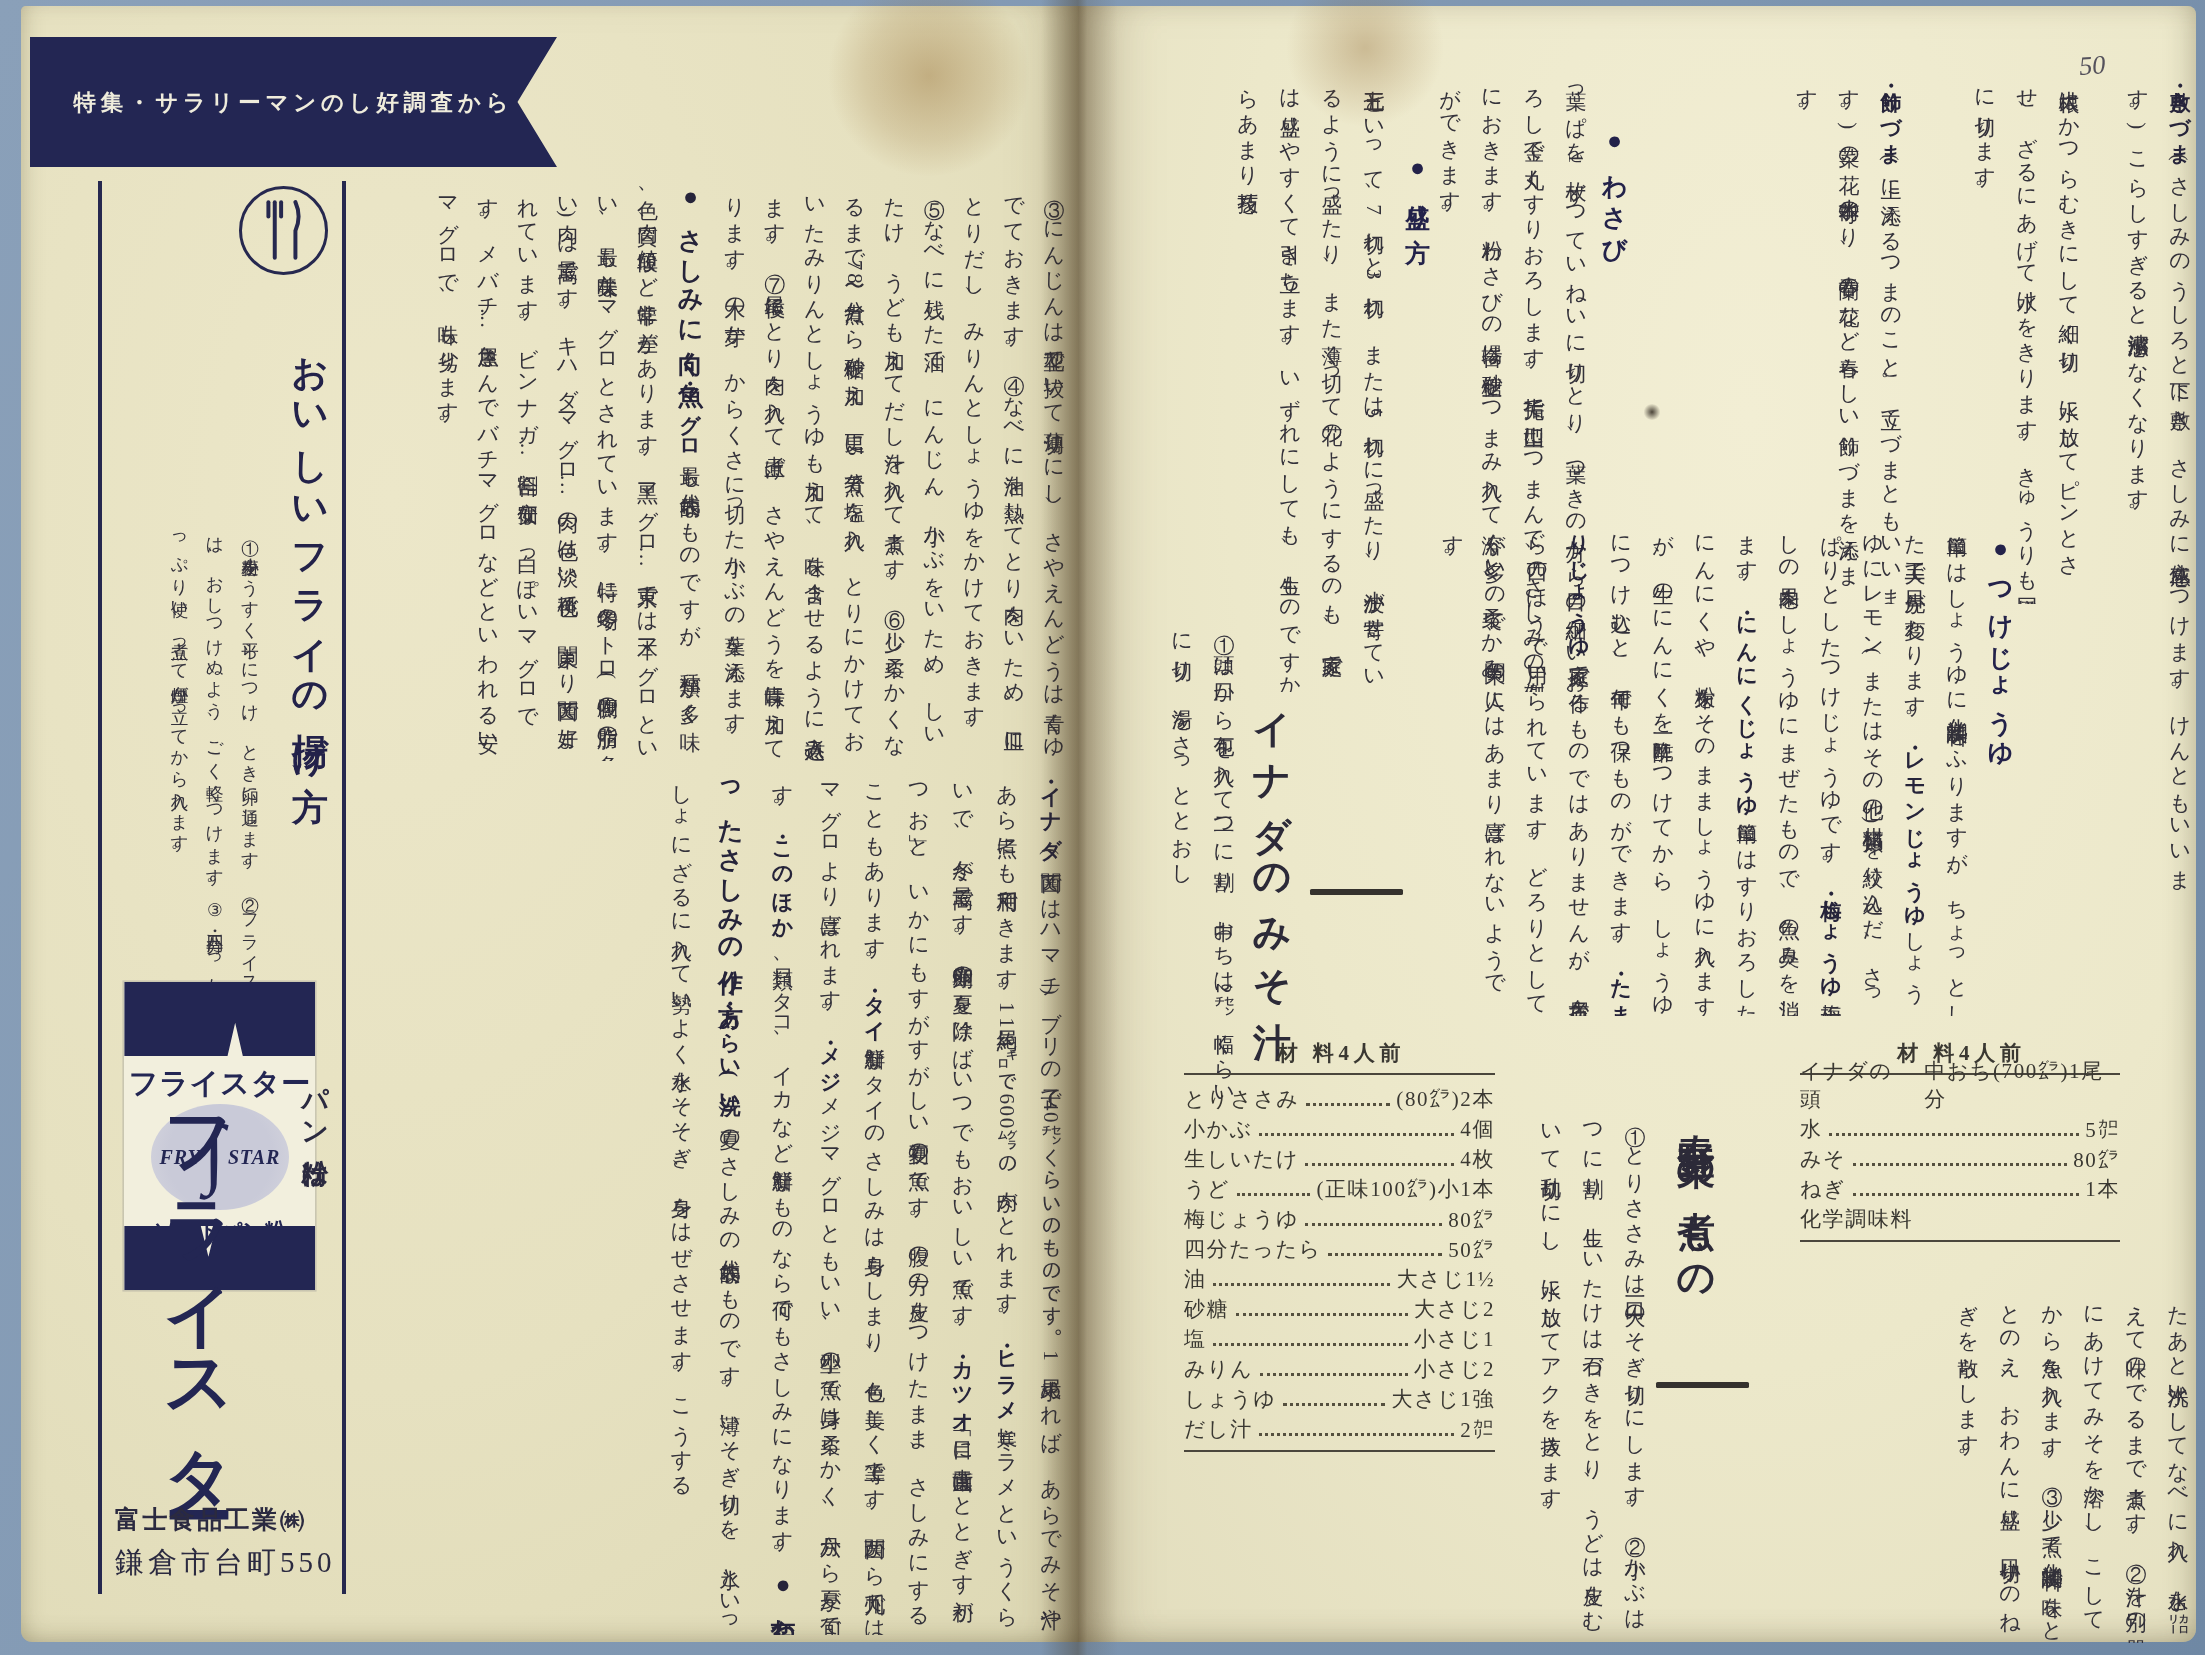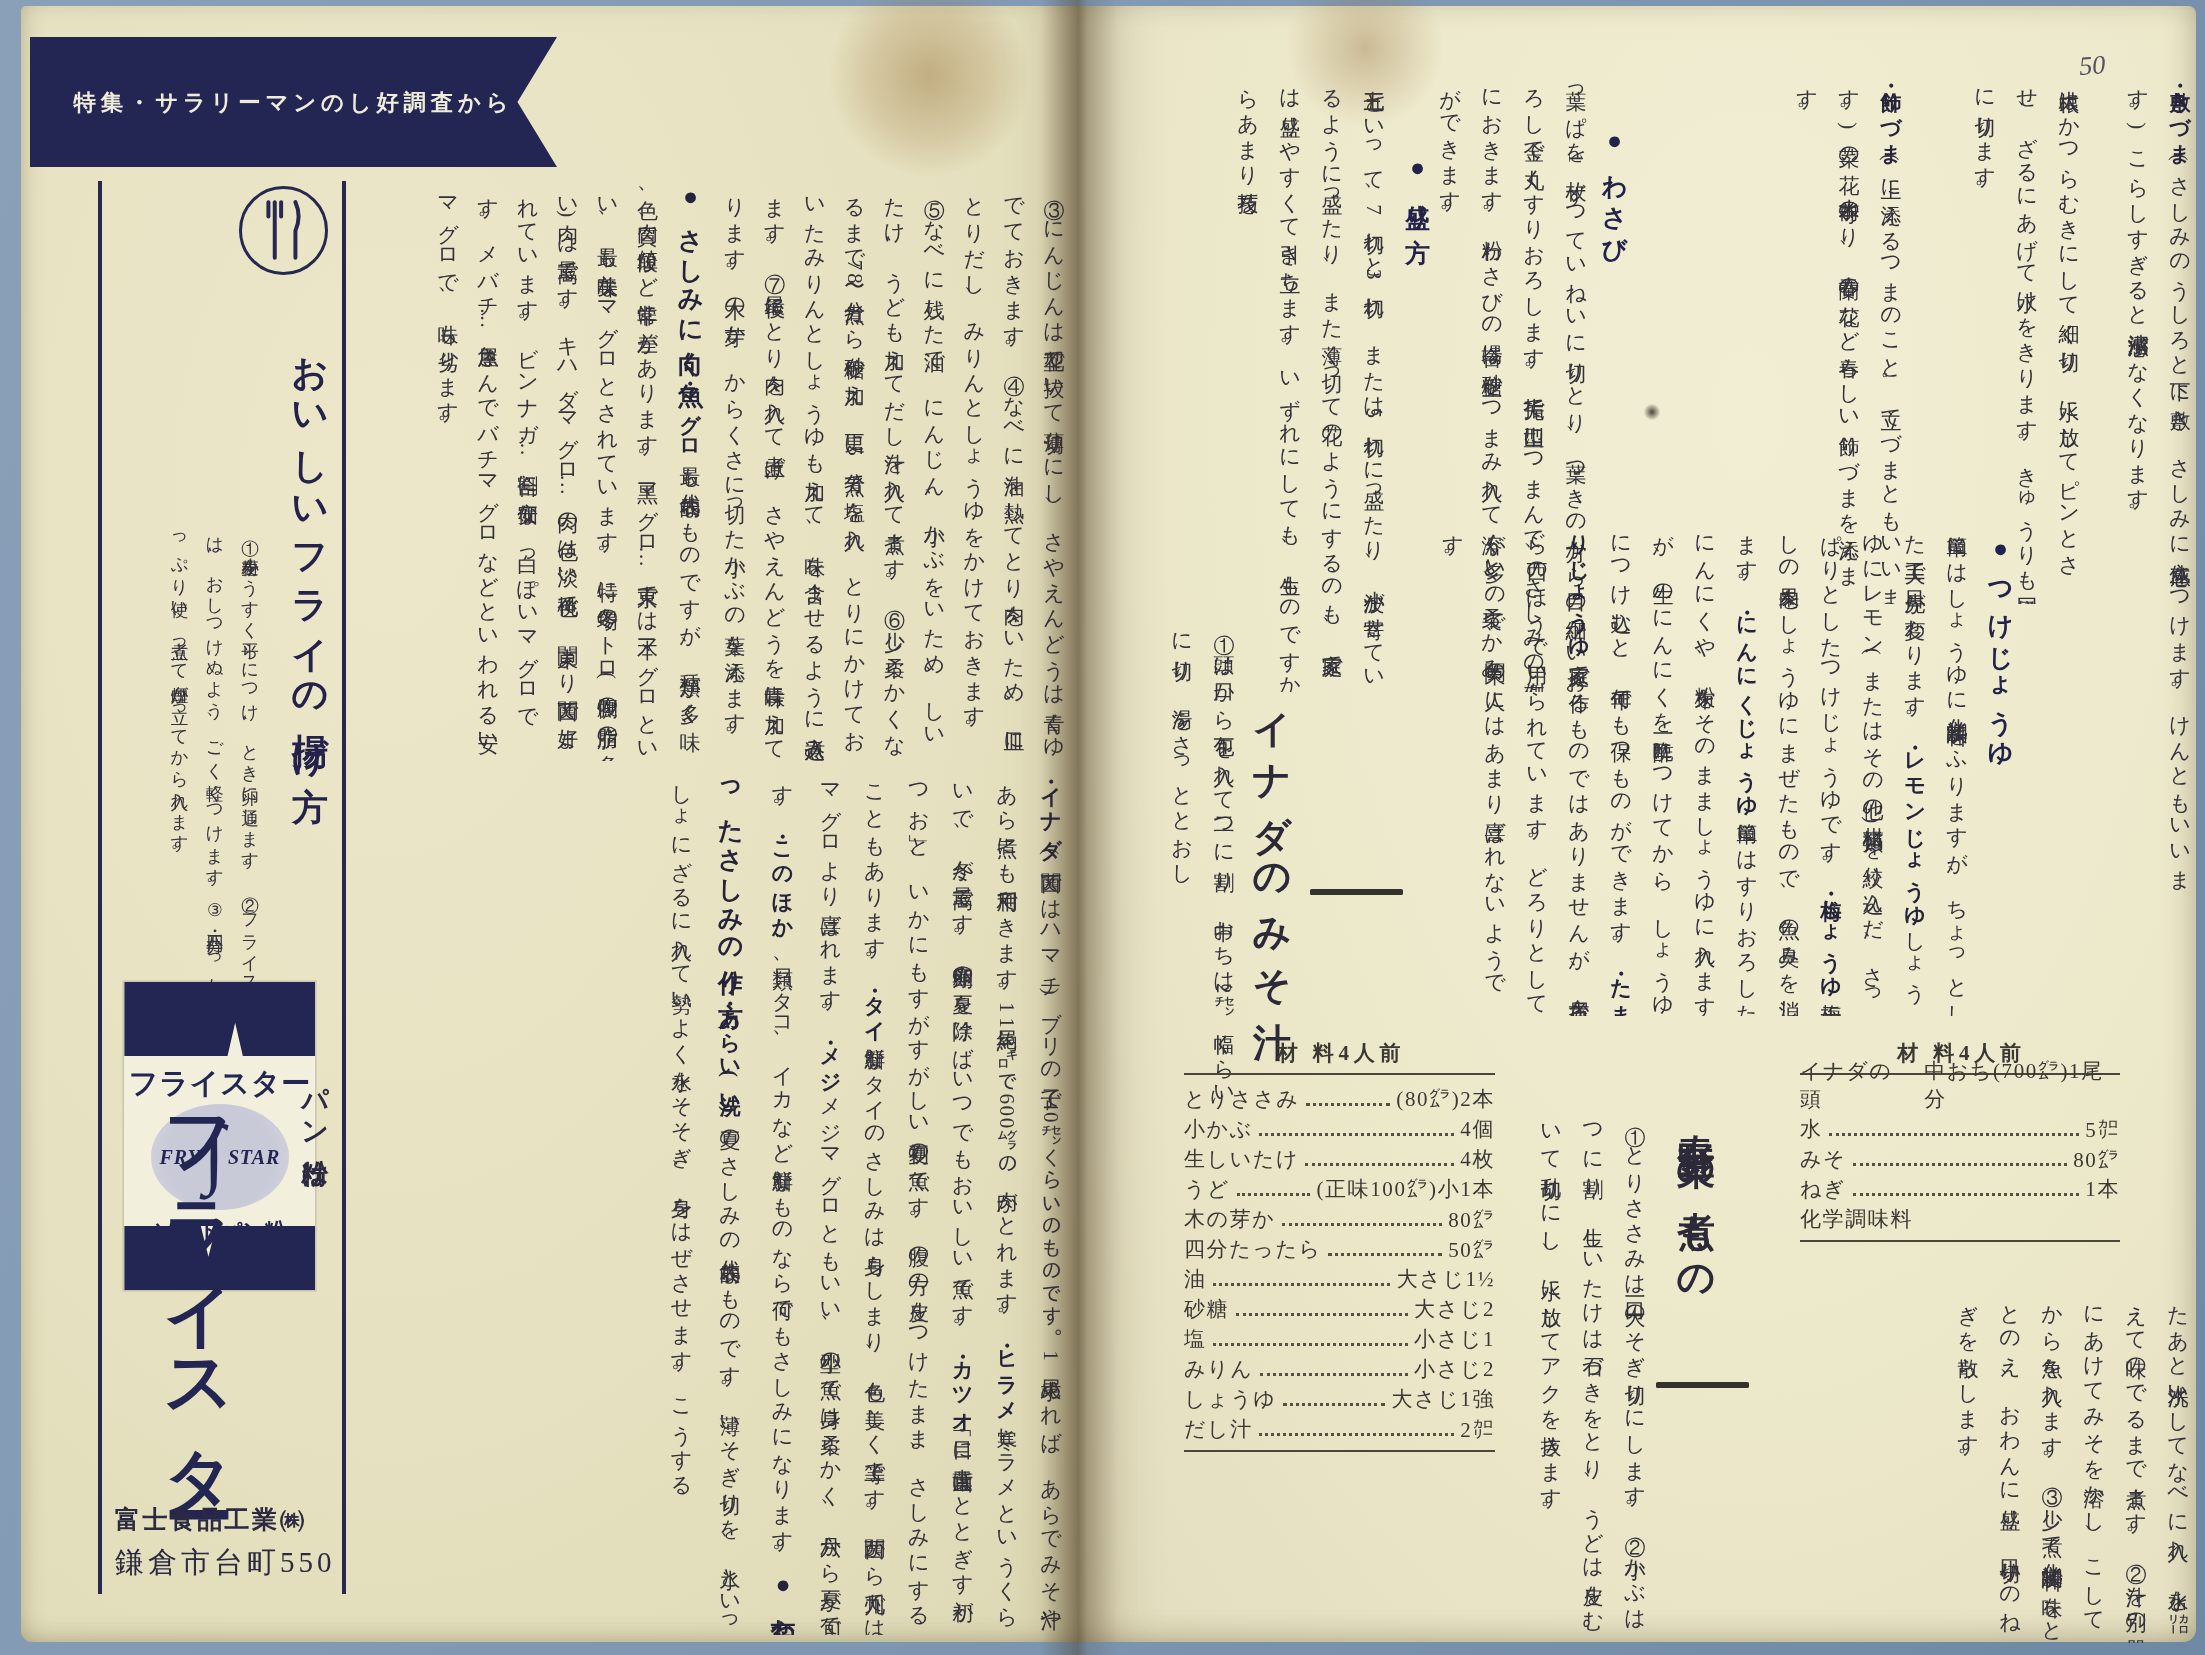--- a/index.html
+++ b/index.html
@@ -233,21 +233,21 @@
       <span>生しいたけ</span>
       <span class="lead"></span>
       <span>4枚</span>
     </div>
   <div class="trow">
       <span>うど</span>
       <span class="lead"></span>
       <span>(正味100㌘)小1本</span>
     </div>
   <div class="trow">
-      <span>木の芽か</span>
+      <span>梅じょうゆ</span>
       <span class="lead"></span>
       <span>80㌘</span>
     </div>
   <div class="trow">
       <span>四分たったら</span>
       <span class="lead"></span>
       <span>50㌘</span>
     </div>
   <div class="trow">
       <span>油</span>

